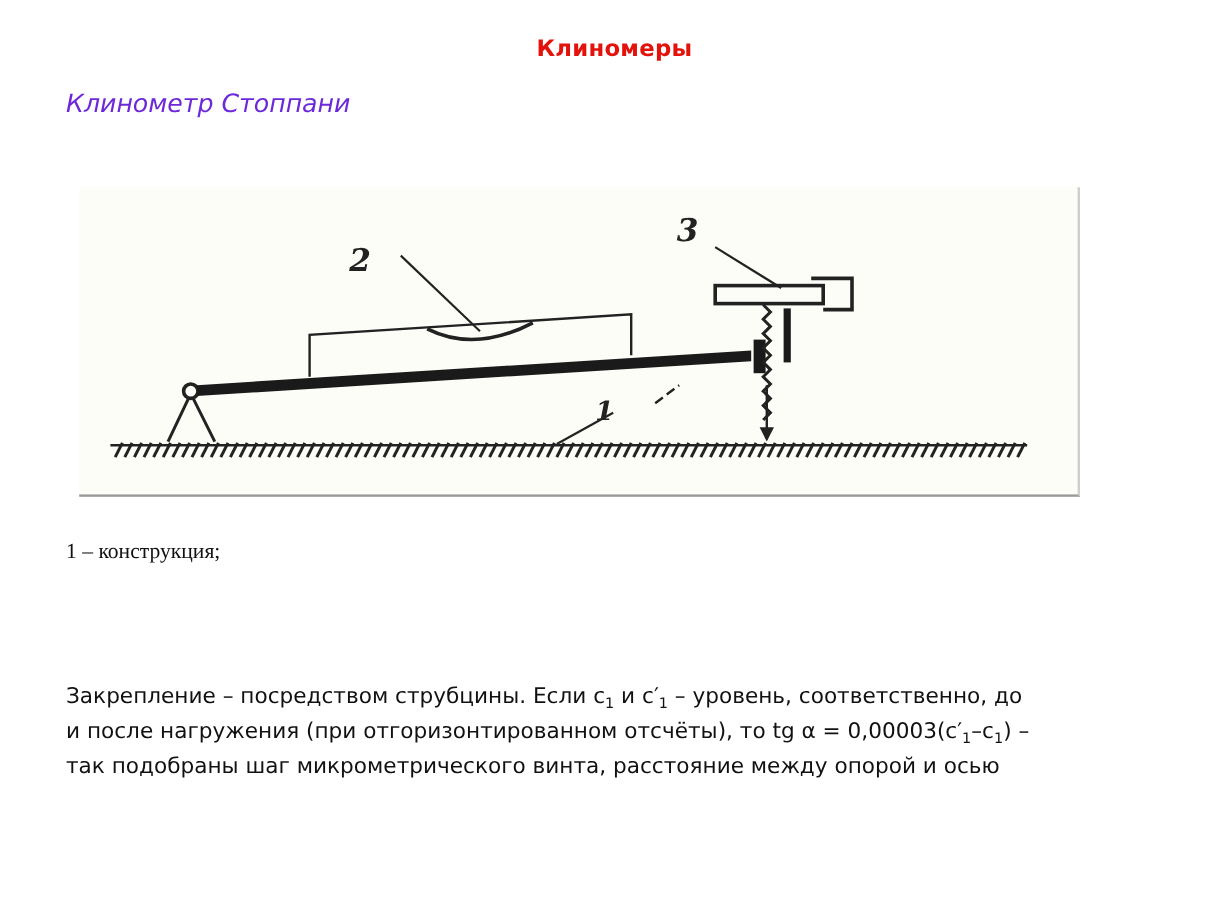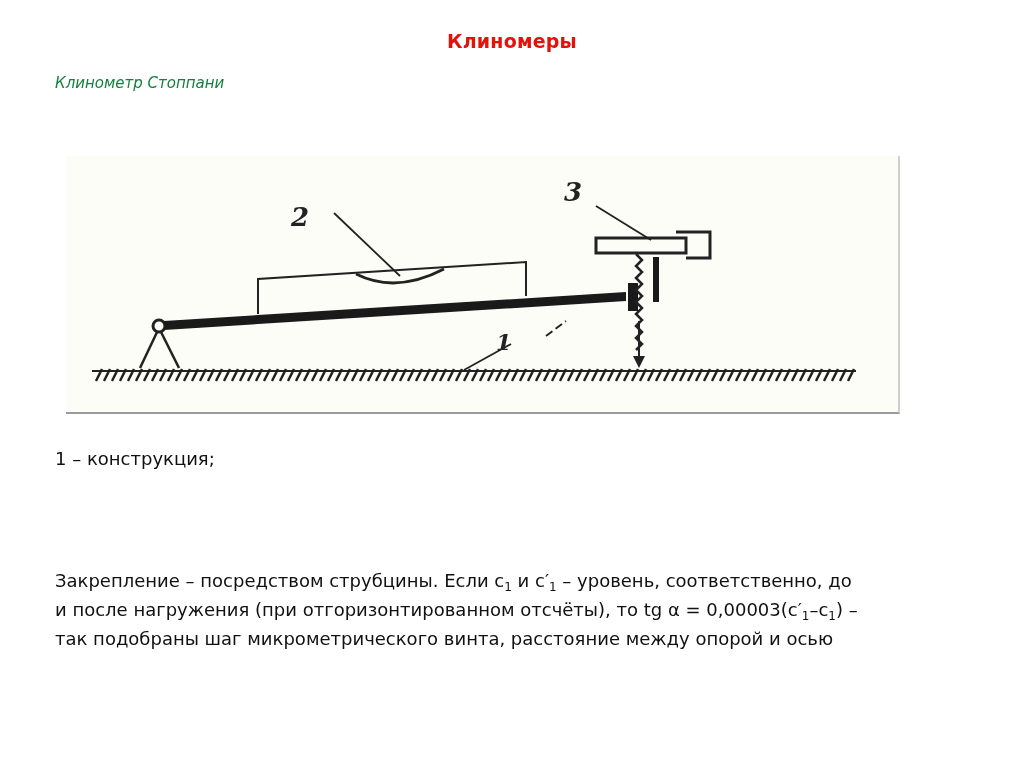--- a/index.html
+++ b/index.html
@@ -5,31 +5,31 @@
   html, body { margin: 0; padding: 0; }
   body {
     width: 1024px; height: 767px; background: #ffffff; position: relative; overflow: hidden;
     font-family: "DejaVu Sans", "Liberation Sans", sans-serif; color: #111;
   }
   .title {
     position: absolute; left: 0; width: 1024px; top: 30px; text-align: center;
     font-size: 19px; color: #e3120b; letter-spacing: 0.2px; font-weight: bold;
   }
   .subtitle {
-    position: absolute; left: 55px; top: 74px; font-size: 15px; font-style: italic; color: #15803d;
+    position: absolute; left: 55px; top: 74px; font-size: 21px; font-style: italic; color: #6d28d9;
   }
   .figure {
     position: absolute; left: 66px; top: 156px; width: 832px; height: 256px;
     background: #fdfdf8;
     border-bottom: 2px solid #9a9a9a;
     border-right: 2px solid #cfcfcf;
   }
   .figure svg { position: absolute; left: 0; top: 0; }
   .legend { position: absolute; left: 55px; top: 445px; font-size: 18px; line-height: 28px; }
-  .legend div { white-space: nowrap; }
+  .legend div { white-space: nowrap; font-family: Liberation Serif, serif; }
   .para {
     position: absolute; left: 55px; top: 566px; width: 930px; font-size: 18px; line-height: 29px;
   }
   .para div { white-space: nowrap; }
   sub { font-size: 12px; line-height: 0; vertical-align: -4px; }
 </style>
 </head>
 <body>
 
 <div class="title">Клиномеры</div>

